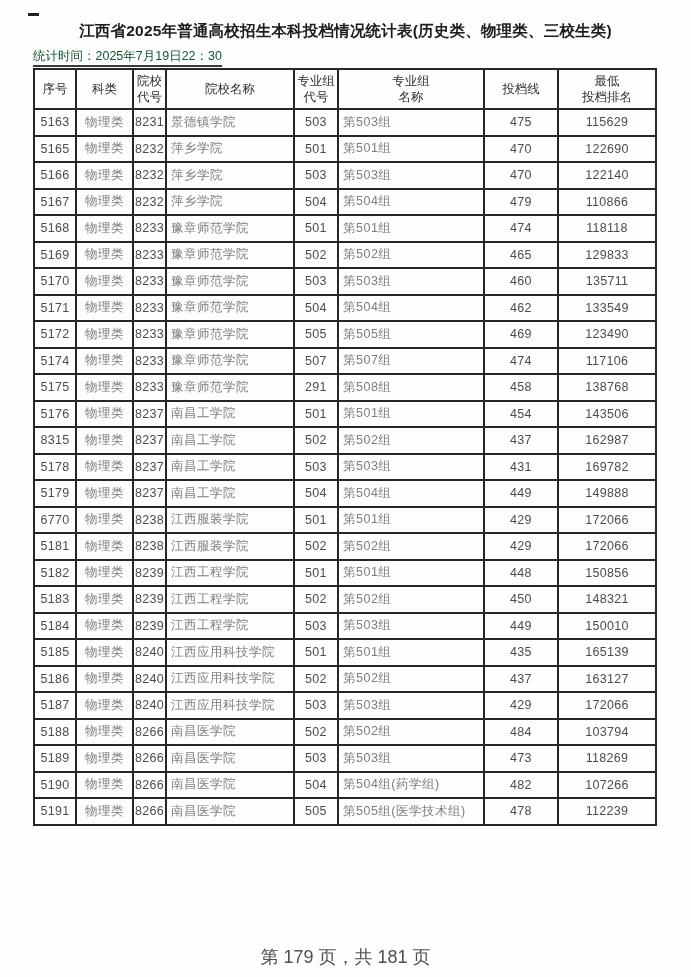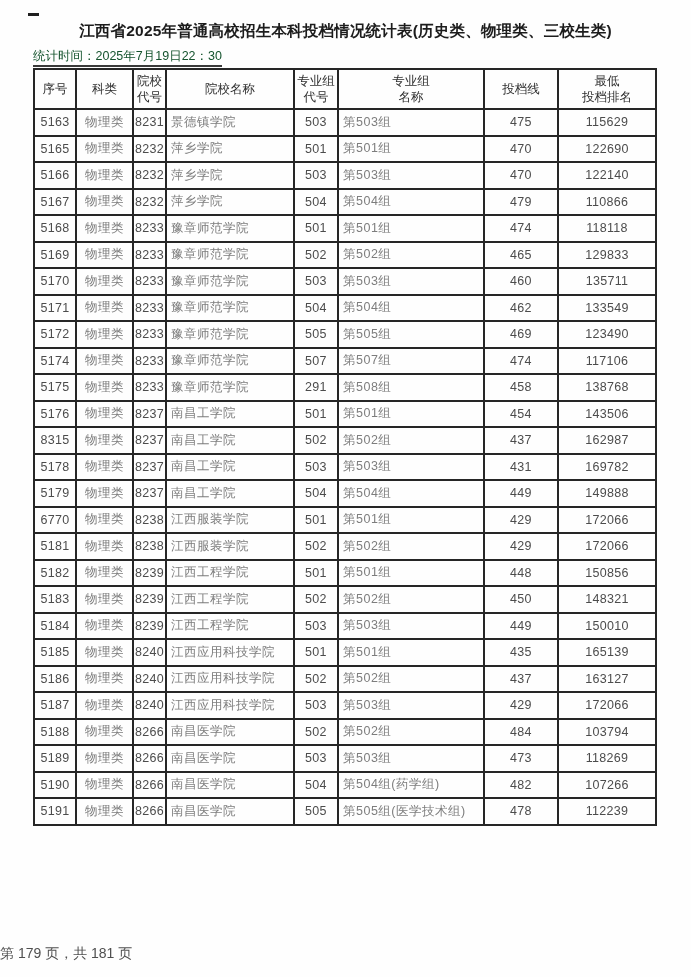--- a/index.html
+++ b/index.html
@@ -79,22 +79,22 @@
     padding-left: 4px;
   }
   .adm-table tbody td.gray-text {
     color: #7d7d7d;
     letter-spacing: 0.5px;
   }
   .footer {
     position: absolute;
     top: 945px; left: 0;
     width: 100%;
-    text-align: left;
-    font-size: 14px;
+    text-align: center;
+    font-size: 18px;
     color: #4f4f4f;
   }
 </style>
 </head>
 <body>
 
 <div class="page">
   <div class="artifact-dash"></div>
 
   <h1 class="title">江西省2025年普通高校招生本科投档情况统计表(历史类、物理类、三校生类)</h1>

